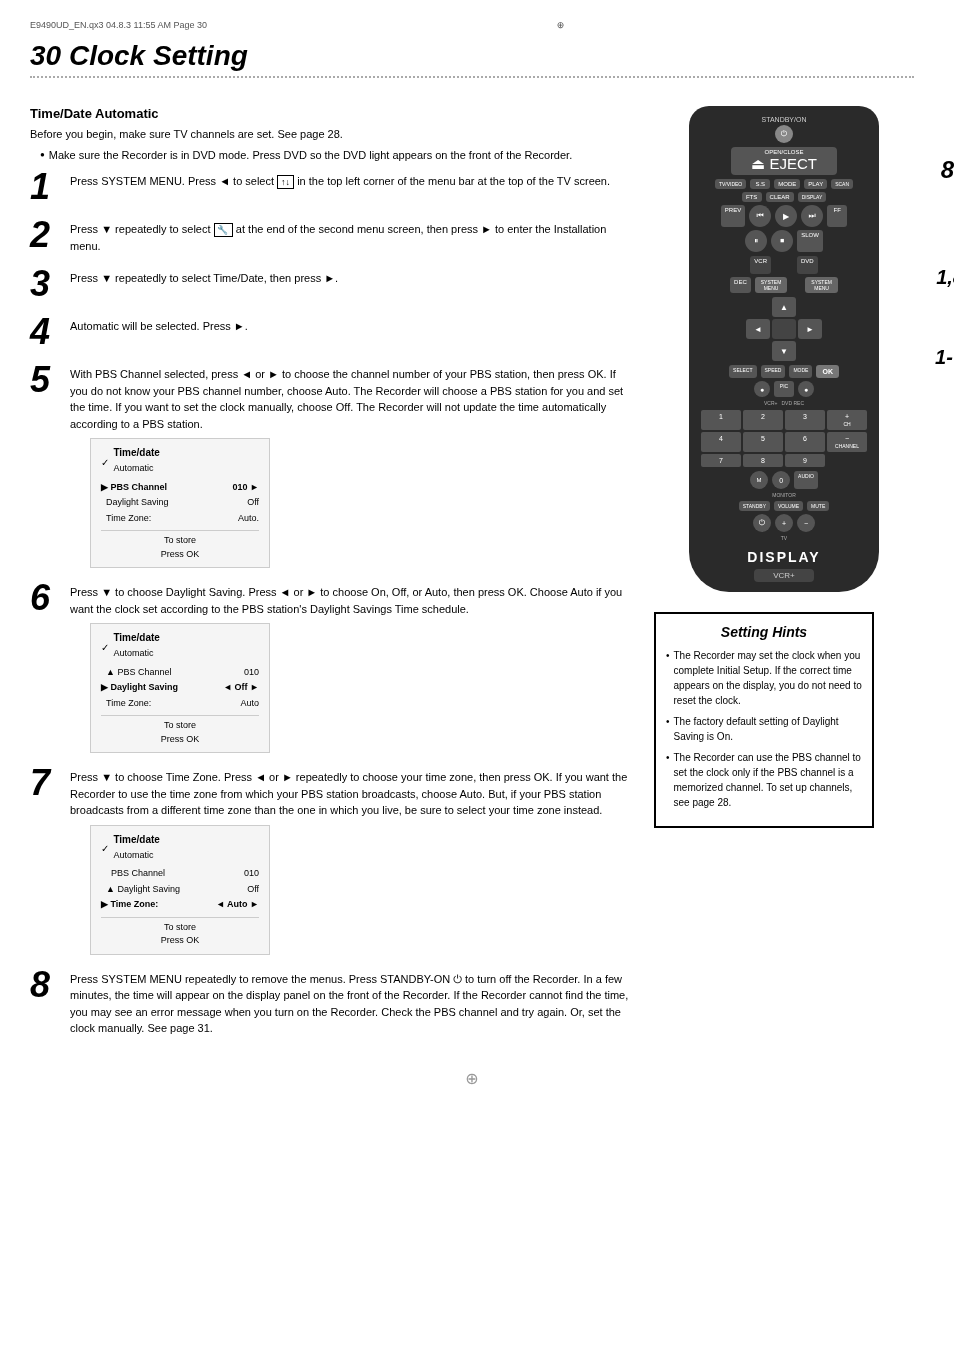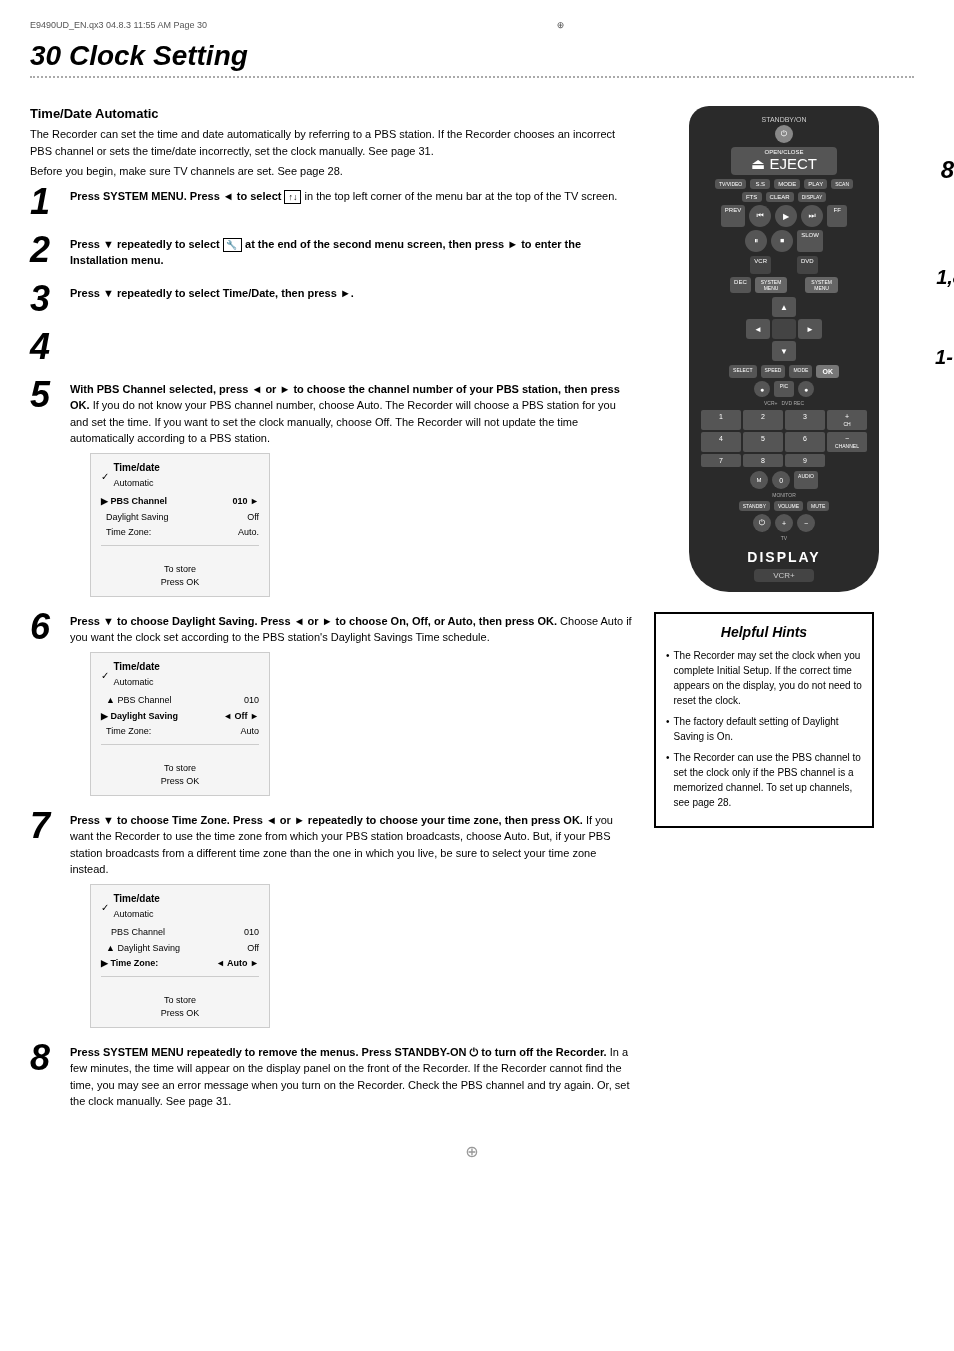--- a/index.html
+++ b/index.html
@@ -93,21 +93,21 @@
       min-width: 30px;
       color: #000;
     }
     .step-content {
       flex: 1;
       font-size: 11px;
       line-height: 1.5;
       padding-top: 4px;
     }
     .step-content strong {
-      font-weight: bold;
+      font-weight: normal;
     }
     .menu-screenshot {
       border: 1px solid #ccc;
       background: #f5f5f5;
       padding: 6px 10px;
       margin-top: 6px;
       width: 180px;
       font-size: 10px;
     }
     .menu-title {
@@ -127,21 +127,21 @@
       gap: 41px;
     }
     .menu-row.selected {
       font-weight: bold;
     }
     .menu-footer {
       text-align: center;
       font-size: 9px;
       margin-top: 4px;
       border-top: 1px solid #ccc;
-      padding-top: 17px;
+      padding-top: 3px;
     }
     .remote {
       width: 200px;
       background: #2a2a2a;
       border-radius: 20px 20px 40px 40px;
       padding: 10px;
       color: #fff;
       font-size: 7px;
       position: relative;
     }
@@ -217,22 +217,24 @@
 
   <div class="title-section">
     <div class="page-title">30  Clock Setting</div>
     <hr class="dotted-line">
   </div>
 
   <div class="main-content">
 
     <div class="left-column">
       <div class="section-heading">Time/Date Automatic</div>
-      <div class="intro-text">The Recorder can set the time and date automatically by referring to a PBS station. If the Recorder chooses an incorrect PBS channel or sets the time/date incorrectly, set the clock manually. See page 31.</div>
       <div class="intro-text">Before you begin, make sure TV channels are set. See page 28.</div>
+      <div class="bullet-item">
+        <span>Make sure the Recorder is in DVD mode. Press DVD so the DVD light appears on the front of the Recorder.</span>
+      </div>
 
       <div class="step">
         <div class="step-number">1</div>
         <div class="step-content">
           <strong>Press SYSTEM MENU. Press ◄ to select <span style="border:1px solid #000;padding:1px 3px;font-size:9px;">↑↓</span></strong>
           <span> in the top left corner of the menu bar at the top of the TV screen.</span>
         </div>
       </div>
 
       <div class="step">
@@ -245,20 +247,23 @@
 
       <div class="step">
         <div class="step-number">3</div>
         <div class="step-content">
           <strong>Press ▼ repeatedly to select Time/Date, then press ►.</strong>
         </div>
       </div>
 
       <div class="step">
         <div class="step-number">4</div>
+        <div class="step-content">
+          <span>Automatic will be selected. <strong>Press ►.</strong></span>
+        </div>
       </div>
 
       <div class="step">
         <div class="step-number">5</div>
         <div class="step-content">
           <strong>With PBS Channel selected, press ◄ or ► to choose the channel number of your PBS station, then press OK.</strong>
           <span> If you do not know your PBS channel number, choose Auto. The Recorder will choose a PBS station for you and set the time. If you want to set the clock manually, choose Off. The Recorder will not update the time automatically according to a PBS station.</span>
           
           <div class="menu-screenshot" style="margin-left:20px;">
             <div style="display:flex;align-items:center;gap:4px;">
@@ -483,21 +488,21 @@
           <div class="remote-btn-row">
             <span style="font-size:5px;color:#aaa;">TV</span>
           </div>
 
           <div class="remote-brand">DISPLAY</div>
           <div class="remote-logo">VCR+</div>
         </div>
       </div>
 
       <div class="helpful-hints" style="margin-top:20px;">
-        <div class="hints-title">Helpful Hints</div>
+        <div class="hints-title">Setting Hints</div>
         <div class="hint-item">
           <span class="hint-bullet">•</span>
           <span>The Recorder may set the clock when you complete Initial Setup. If the correct time appears on the display, you do not need to reset the clock.</span>
         </div>
         <div class="hint-item">
           <span class="hint-bullet">•</span>
           <span>The factory default setting of Daylight Saving is On.</span>
         </div>
         <div class="hint-item">
           <span class="hint-bullet">•</span>

